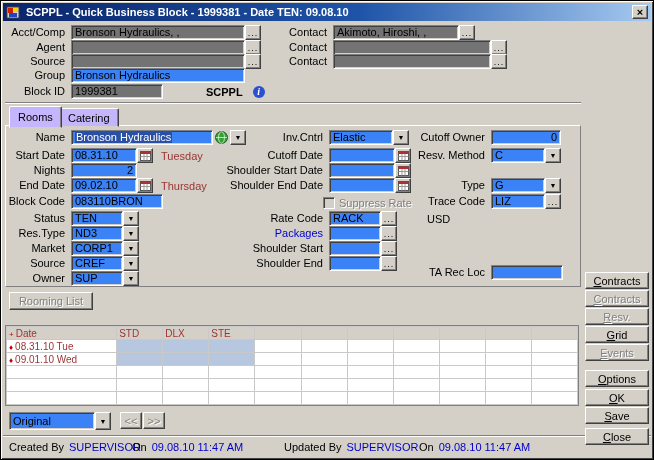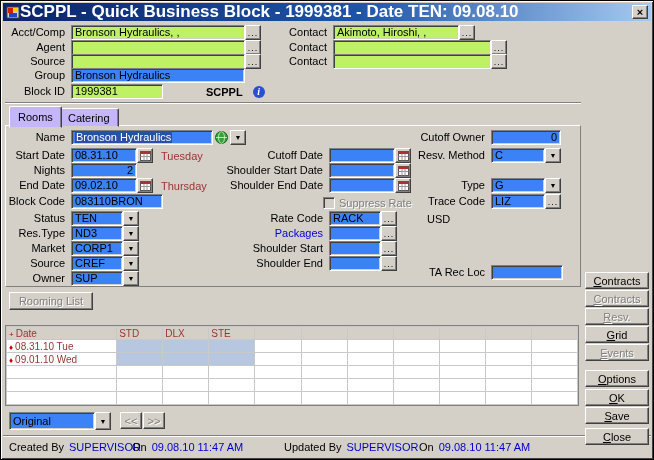--- a/index.html
+++ b/index.html
@@ -1,27 +1,27 @@
 <!DOCTYPE html>
 <html><head>
 <meta charset="utf-8">
 <style>
   html,body{margin:0;padding:0}
   body{width:654px;height:460px;font-family:"Liberation Sans",sans-serif;font-size:11px;color:#000;background:#d4d0c8}
   .window{position:relative;width:654px;height:460px;background:#d4d0c8;border:1px solid #000;box-shadow:inset 1px 1px 0 #fff,inset -1px -1px 0 #404040;overflow:hidden;box-sizing:border-box}
   .titlebar{position:absolute;top:2px;left:2px;right:2px;height:18px;background:linear-gradient(90deg,#0a246a 0%,#1e54a8 55%,#a6caf0 100%);display:flex;align-items:center;padding:0 3px;color:#fff;font-weight:bold;box-sizing:border-box}
-  .title-text{flex:1;margin-left:0;white-space:nowrap;overflow:hidden;font-size:17px}
+  .title-text{flex:1;margin-left:6px;white-space:nowrap;overflow:hidden;font-size:11px}
   .btn{background:#d4d0c8;border:1px solid;border-color:#fff #404040 #404040 #fff;box-shadow:inset -1px -1px 0 #808080;font-family:inherit;font-size:11px;display:flex;align-items:center;justify-content:center;cursor:default;padding:0;color:#000}
   .btn.disabled span,.btn.disabled{color:#808080;text-shadow:1px 1px 0 #fff}
   .tb-close{width:16px;height:14px;font-size:11px;font-weight:bold;line-height:1}
   .row{position:absolute;display:flex;align-items:center;height:15px}
   .lbl{display:block;text-align:right;padding-right:6px;white-space:nowrap;line-height:15px}
   .lw{width:58px}.mw{width:100px}.rw{width:82px}.cw{width:54px}
   .tb{background:#3b82f6;border:1px solid;border-color:#808080 #fff #fff #808080;box-shadow:inset 1px 1px 0 #404040,inset -1px -1px 0 #d4d0c8;height:15px;line-height:13px;padding:0 3px;white-space:nowrap;overflow:hidden;box-sizing:border-box}
-  .tb.gray{background:#bef264}
+  .tb.gray{background:#737373}
   .tb.num{text-align:right}
   .sq{width:16px;height:15px;flex:0 0 16px}
   .dots{font-size:9px;letter-spacing:1px;line-height:6px;align-items:flex-end;padding-bottom:3px;box-sizing:border-box}
   .arrow{font-size:7px}
   .sel{background:#2a50a5;color:#fff;padding:0 1px}
   .red{color:#9c3333}
   .blue{color:#0000cc}
   .cb{width:12px;height:12px;background:#d4d0c8;border:1px solid;border-color:#808080 #fff #fff #808080;box-shadow:inset 1px 1px 0 #404040;box-sizing:border-box}
   .gray-text{color:#808080;text-shadow:1px 1px 0 #fff}
   .etched{position:absolute;height:0;border-top:1px solid #808080;border-bottom:1px solid #fff}
@@ -178,20 +178,25 @@
     <span class="lbl" style="width:62px">Source</span>
     <div class="tb" style="width:52px">CREF</div>
     <button class="btn sq arrow">▼</button>
   </div>
   <div class="row" style="left:2px;top:270px;z-index:2">
     <span class="lbl" style="width:62px">Owner</span>
     <div class="tb" style="width:52px">SUP</div>
     <button class="btn sq arrow">▼</button>
   </div>
 
+  <div class="row" style="left:222px;top:129px;z-index:2">
+    <span class="lbl mw">Inv.Cntrl</span>
+    <div class="tb" style="width:64px">Elastic</div>
+    <button class="btn sq arrow">▼</button>
+  </div>
   <div class="row" style="left:222px;top:147px;z-index:2">
     <span class="lbl mw">Cutoff Date</span>
     <div class="tb" style="width:66px"></div>
     <button class="btn sq">
       <svg width="11" height="11">
         <rect x="0.5" y="1.5" width="10" height="9" fill="#fff" stroke="#555"></rect>
         <rect x="0.5" y="1.5" width="10" height="2.5" fill="#b03030"></rect>
         <line x1="0.5" y1="6.5" x2="10.5" y2="6.5" stroke="#999"></line>
         <line x1="4" y1="4" x2="4" y2="10.5" stroke="#999"></line>
           <line x1="7" y1="4" x2="7" y2="10.5" stroke="#999"></line>

